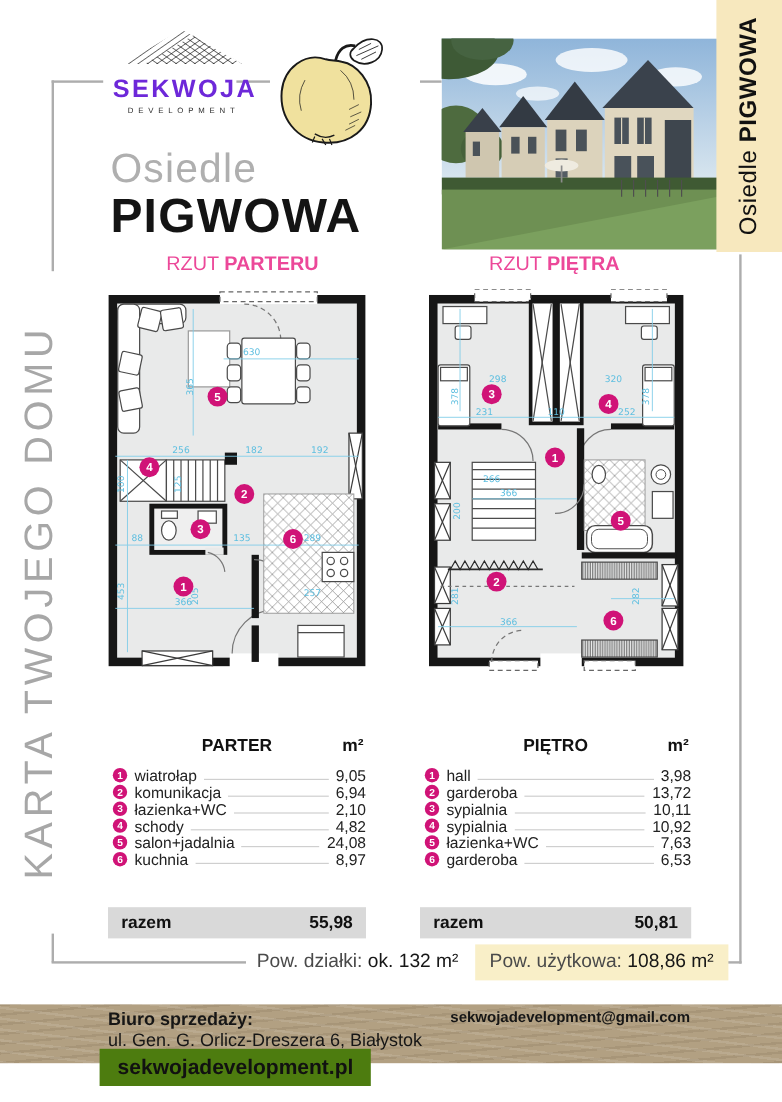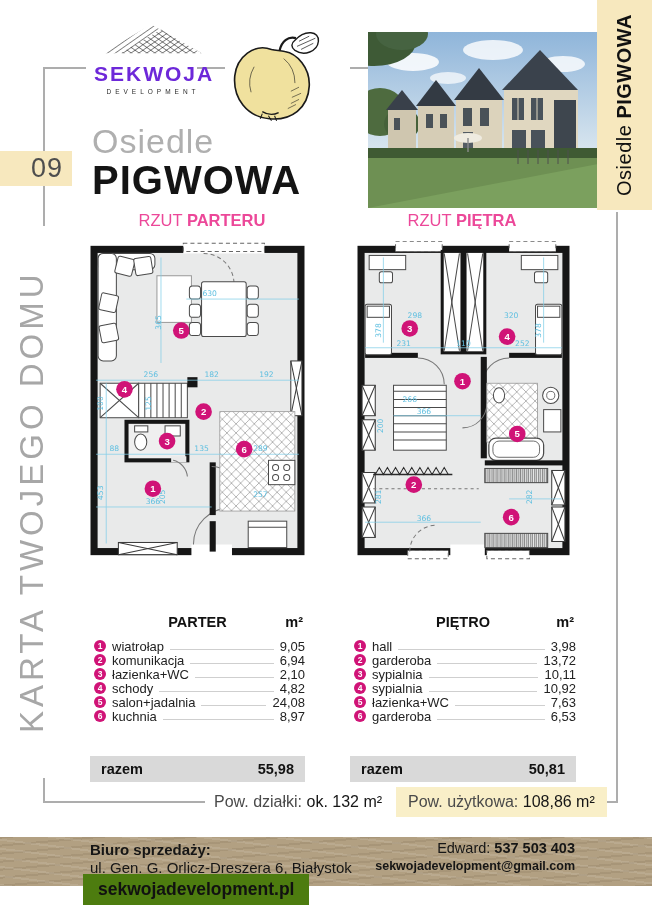--- a/index.html
+++ b/index.html
@@ -77,21 +77,20 @@
 <div class="page">
 
   <div class="gline" style="left:43px;top:67px;width:2px;height:735px;"></div>
   <div class="gline" style="left:43px;top:67px;width:43px;height:2px;"></div>
   <div class="gline" style="left:197px;top:67px;width:28px;height:2px;"></div>
   <div class="gline" style="left:350px;top:67px;width:18px;height:2px;"></div>
   <div class="gline" style="left:616px;top:212px;width:2px;height:591px;"></div>
   <div class="gline" style="left:43px;top:801px;width:162px;height:2px;"></div>
   <div class="gline" style="left:588px;top:801px;width:30px;height:2px;"></div>
 
-  <div class="badge">09</div>
   <div class="vert-left">KARTA TWOJEGO DOMU</div>
 
   <div class="logo">
     <svg width="112" height="36" viewBox="0 0 120 40">
       <defs>
         <pattern id="lgA" width="5" height="5" patternUnits="userSpaceOnUse" patternTransform="rotate(55)">
           <line x1="0" y1="0" x2="0" y2="5" stroke="#111" stroke-width="1.1"></line>
         </pattern>
         <pattern id="lgB" width="5" height="5" patternUnits="userSpaceOnUse" patternTransform="rotate(-55)">
           <line x1="0" y1="0" x2="0" y2="5" stroke="#111" stroke-width="1.1"></line>
@@ -559,17 +558,16 @@
     <strong>108,86 m²</strong>
   </div>
 
   <div class="footer"></div>
   <div class="f-left">
     <div class="b">Biuro sprzedaży:</div>
     <div>ul. Gen. G. Orlicz-Dreszera 6, Białystok</div>
   </div>
   <div class="f-site">sekwojadevelopment.pl</div>
   <div class="f-right">
-    <div><span>Edward: </span><span class="b">537 503 403</span></div>
     <div class="f-email">sekwojadevelopment@gmail.com</div>
   </div>
 
 </div>
 
 </body></html>

